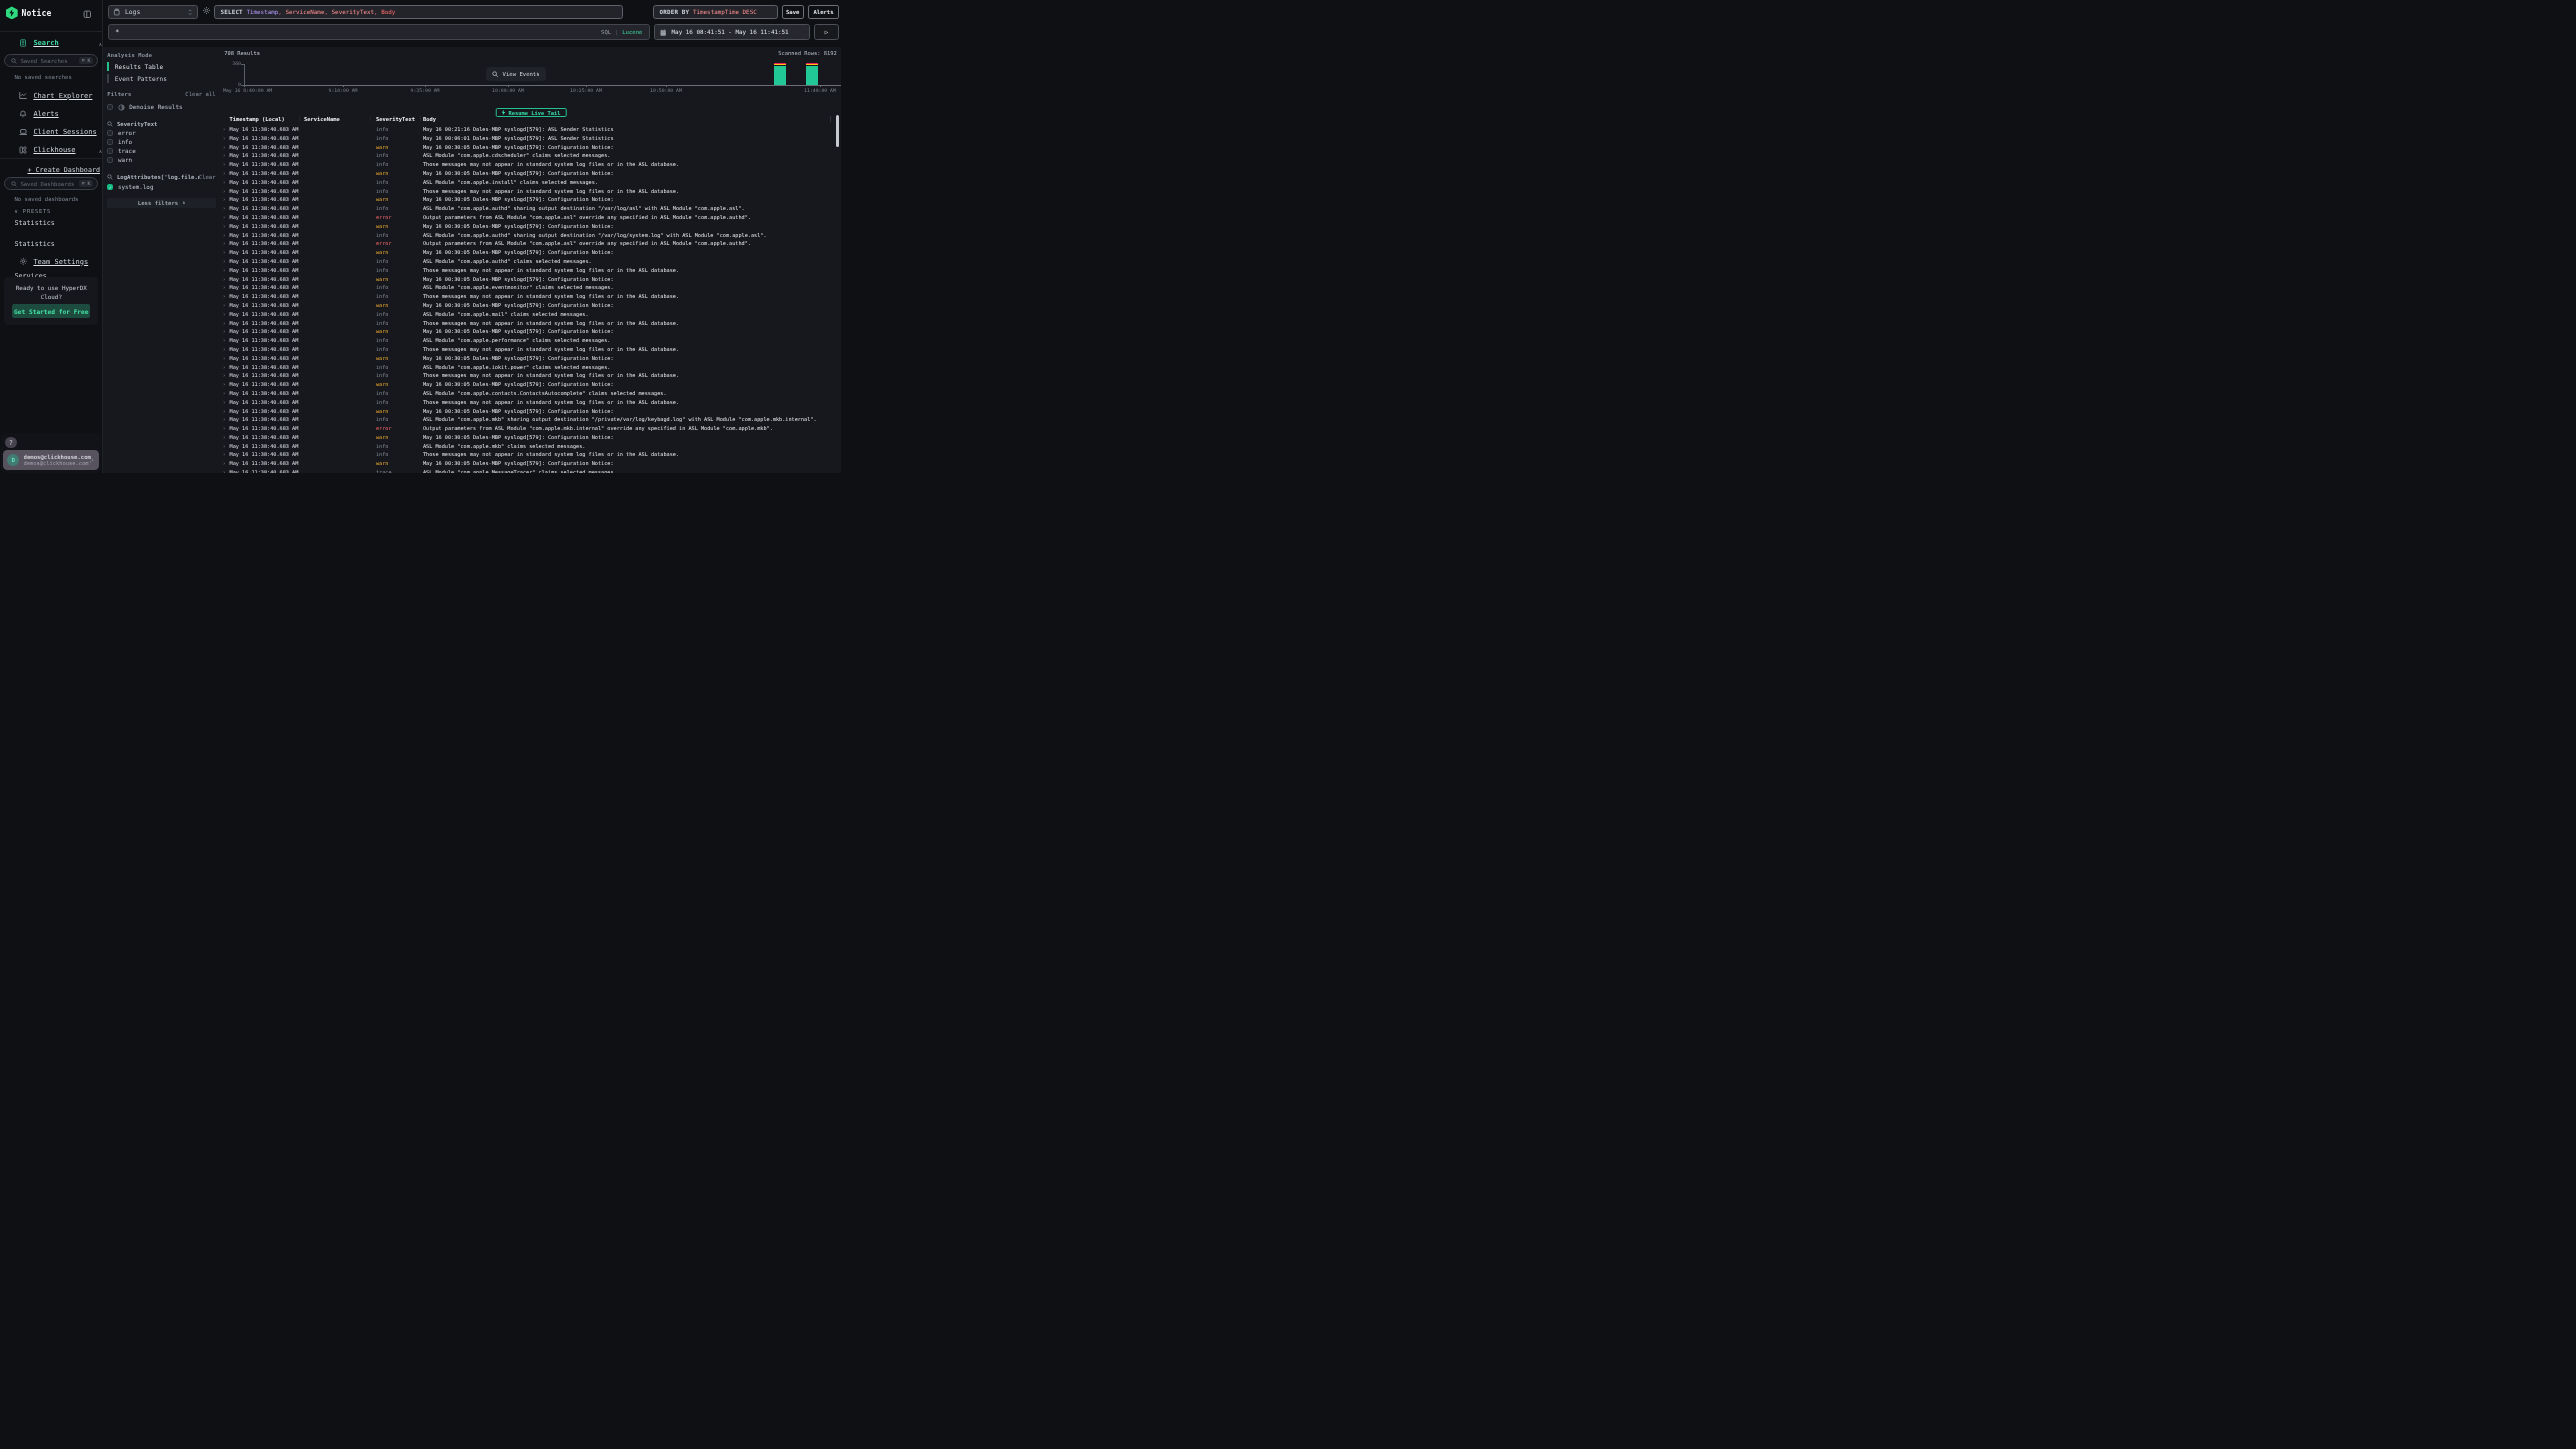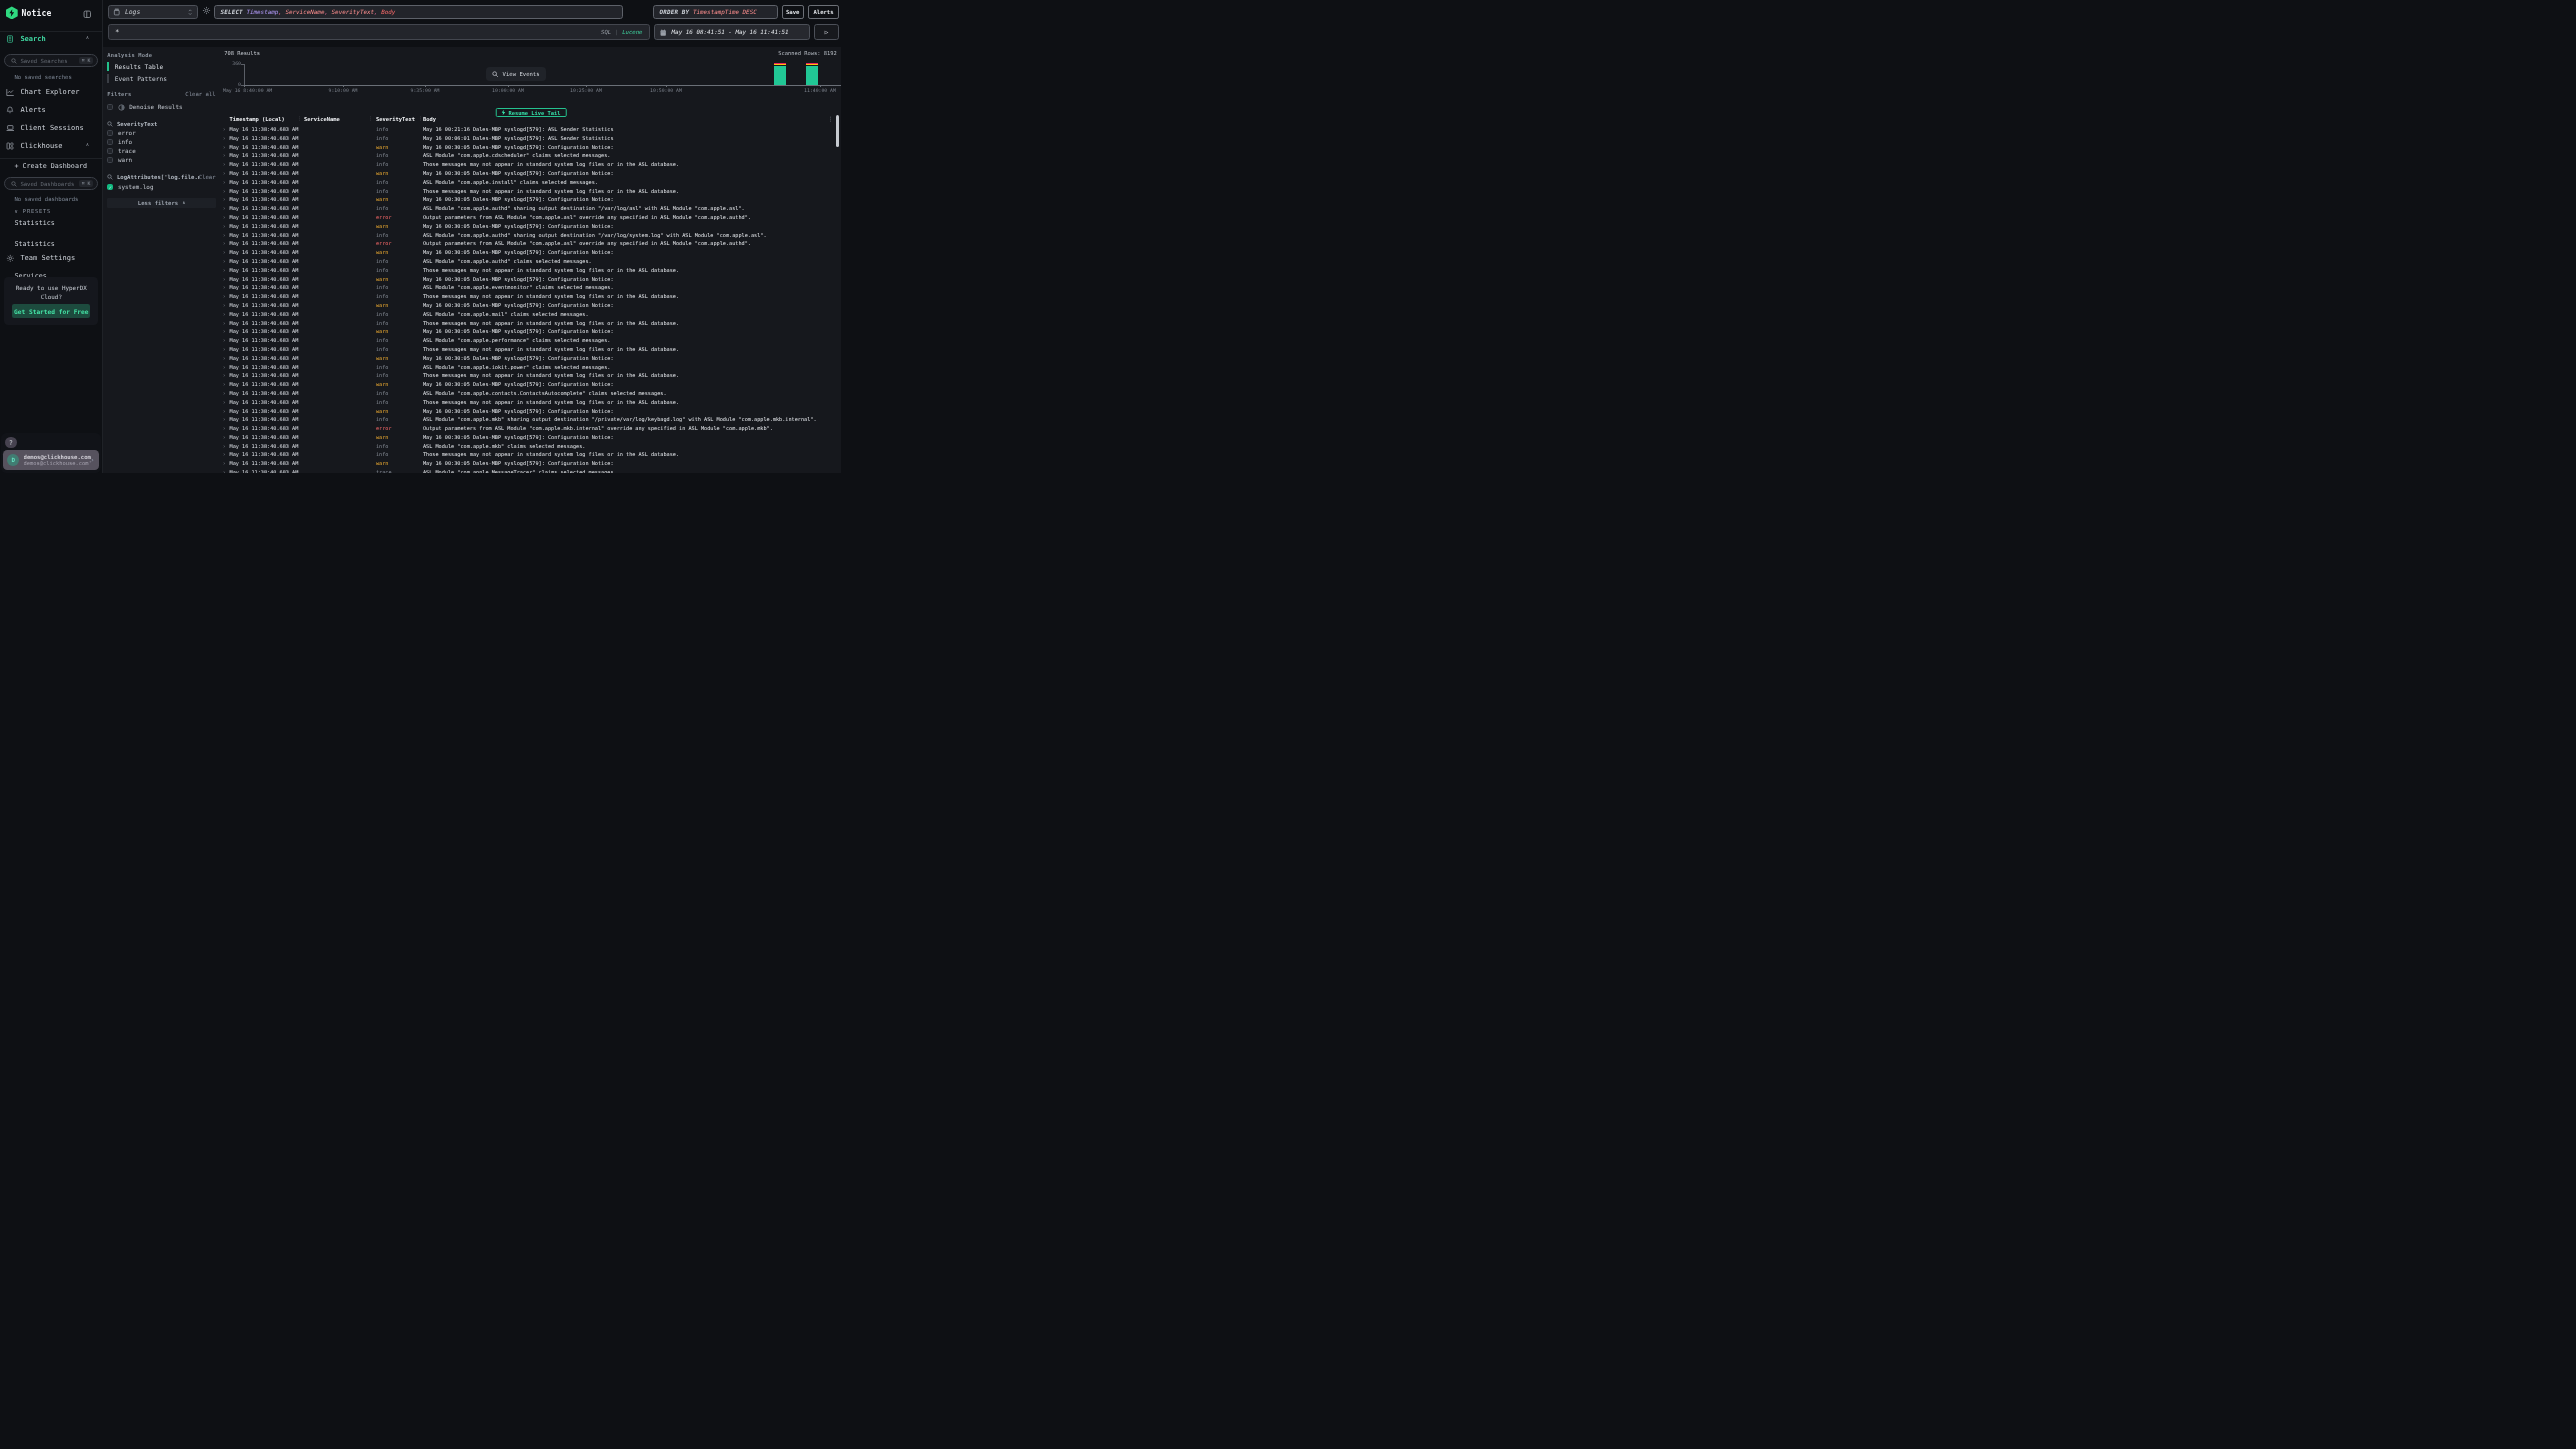--- a/index.html
+++ b/index.html
@@ -8,21 +8,21 @@
   svg { display:block; }
 
   
   .sidebar { position:absolute; left:0; top:0; width:103px; height:473px; background:#0e1014; border-right:0.5px solid #1f2227; z-index:5; }
   .logo-row { position:absolute; left:0; top:4.3px; width:100%; height:19.3px; }
   .logo-badge { position:absolute; left:5.9px; top:2.1px; width:11.8px; height:13px; background:#2fd980; clip-path:polygon(50% 0,100% 25%,100% 75%,50% 100%,0 75%,0 25%); display:flex; align-items:center; justify-content:center; }
   .logo-bolt { width:4.8px; height:7.5px; background:#0b0d10; clip-path:polygon(60% 0,0 55%,40% 55%,30% 100%,100% 40%,55% 40%); }
   .brand { position:absolute; left:21.5px; top:4.3px; font-size:8px; font-weight:bold; color:#f2f4f7; letter-spacing:0.2px; }
   .collapse-btn { position:absolute; right:10.7px; top:5.4px; color:#aeb4bc; }
   .divider { position:absolute; left:0; width:100%; height:0.5px; background:#1e2126; }
-  .side-row { position:absolute; left:0; width:100%; height:11.8px; display:flex; align-items:flex-start; cursor:pointer; }
+  .side-row { position:absolute; left:13px; width:100%; height:11.8px; display:flex; align-items:flex-end; cursor:pointer;text-decoration:underline; }
   .side-row .ic { width:8.6px; margin-left:6.4px; margin-right:5.4px; color:#aab0b9; flex:none; }
   .side-label { font-size:7px; color:#ced3da; }
   .side-label.active { color:#40d9a3; font-weight:bold; }
   .side-chev { position:absolute; right:13px; color:#9aa0aa; font-size:4.8px; }
   .pill-input { position:absolute; left:4.3px; width:94px; height:13.4px; border:0.5px solid #3b3f47; border-radius:7px; background:#15171c; display:flex; align-items:center; padding:0 4.3px 0 5.4px; }
   .pill-input .ic { color:#6f757e; margin-right:3.8px; }
   .pill-ph { flex:1; font-size:5.6px; color:#656b74; overflow:hidden; white-space:nowrap; }
   .kbd { font-size:4.8px; color:#8b929c; background:#23262c; border-radius:2.1px; padding:1.1px 2.7px; white-space:nowrap; }
   .empty-note { position:absolute; left:14.5px; font-size:5.6px; color:#7e8896; }
   .preset-head { position:absolute; left:14.5px; font-size:5.4px; letter-spacing:0.8px; color:#8b93a0; display:flex; align-items:center; gap:4.3px; cursor:pointer; }
@@ -34,21 +34,21 @@
   .help-btn { position:absolute; left:5.4px; top:437px; width:11.3px; height:11.3px; border-radius:50%; background:#46424f; color:#d5d8dd; font-size:6.4px; display:flex; align-items:center; justify-content:center; cursor:pointer; }
   .user-chip { position:absolute; left:2.7px; top:450px; width:96px; height:20px; background:#56525e; border-radius:4.3px; display:flex; align-items:center; cursor:pointer; }
   .avatar { width:11.8px; height:11.8px; border-radius:50%; background:#417c72; color:#66e2c2; font-size:5.9px; font-weight:bold; display:flex; align-items:center; justify-content:center; margin:0 4.3px 0 4.8px; flex:none; }
   .user-lines { flex:1; overflow:hidden; }
   .user-name { font-size:5.6px; font-weight:bold; color:#d4d2da; white-space:nowrap; }
   .user-sub { font-size:5.4px; color:#a5a2af; white-space:nowrap; }
   .user-chev { color:#9aa3b5; font-size:6.4px; margin-right:4.3px; }
 
   
   .topbar { position:absolute; left:103px; top:0; right:0; height:47px; background:#0e1014; z-index:4; }
-  .tb-box { position:absolute; display:flex; align-items:center; border-radius:2.7px;font-style:italic; }
+  .tb-box { position:absolute; display:flex; align-items:center; border-radius:2.7px; }
   .logs-select { left:4.8px; top:4.8px; width:90px; height:14px; background:#26282e; border:0.5px solid #4c5058; padding:0 4.3px; cursor:pointer; }
   .logs-select .lbl { font-size:6.4px; color:#c8ccd2; margin-left:4.3px; flex:1; }
   .gear-btn { position:absolute; left:99px; top:6.4px; color:#9aa0a8; cursor:pointer; }
   .query-box { left:111px; top:4.8px; width:409px; height:14px; background:#22242a; border:0.5px solid #5d6169; padding:0 5.4px; font-size:5.9px; cursor:text; }
   .kw { font-weight:bold; color:#ced3da; letter-spacing:0.2px; }
   .order-box { left:550px; top:4.8px; width:125px; height:14px; background:#22242a; border:0.5px solid #5d6169; padding:0 5.4px; font-size:5.9px; cursor:text; }
   .ghost-btn { background:transparent; border:0.5px solid #6c7077; border-radius:2.1px; color:#e2e6ea; font-family:inherit; font-size:5.6px; font-weight:bold; cursor:pointer; position:absolute; top:4.8px; height:14px; }
   .search-box { left:4.8px; top:24px; width:542px; height:16px; background:#23252b; border:0.5px solid #43464e; padding:0 6.4px; font-size:6.4px; cursor:text; }
   .lang { font-size:5.6px; cursor:pointer; }
   .date-box { left:551px; top:24px; width:156px; height:16px; background:#26282e; border:0.5px solid #4c5058; padding:0 5.4px; font-size:5.9px; color:#e4e7eb; cursor:pointer; }

